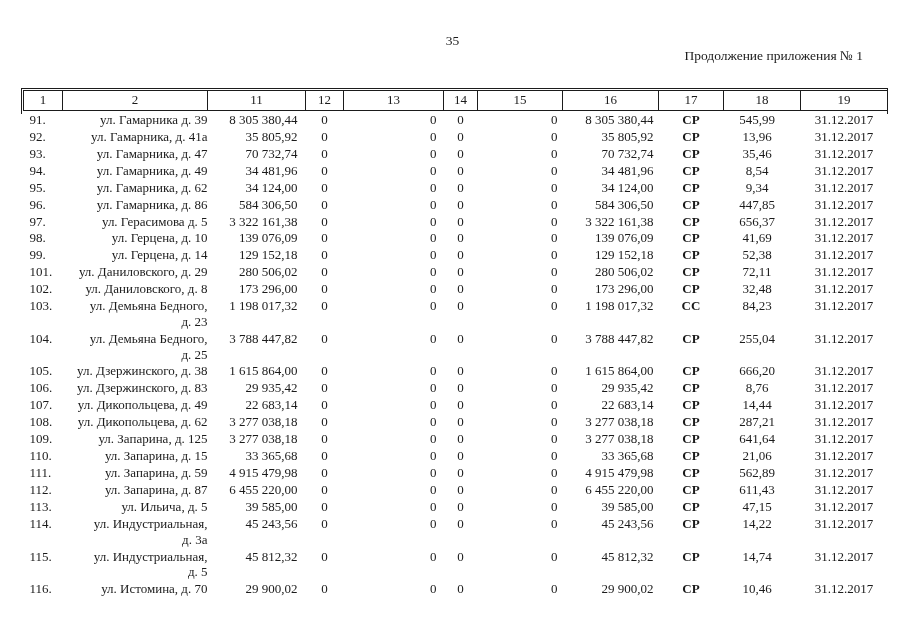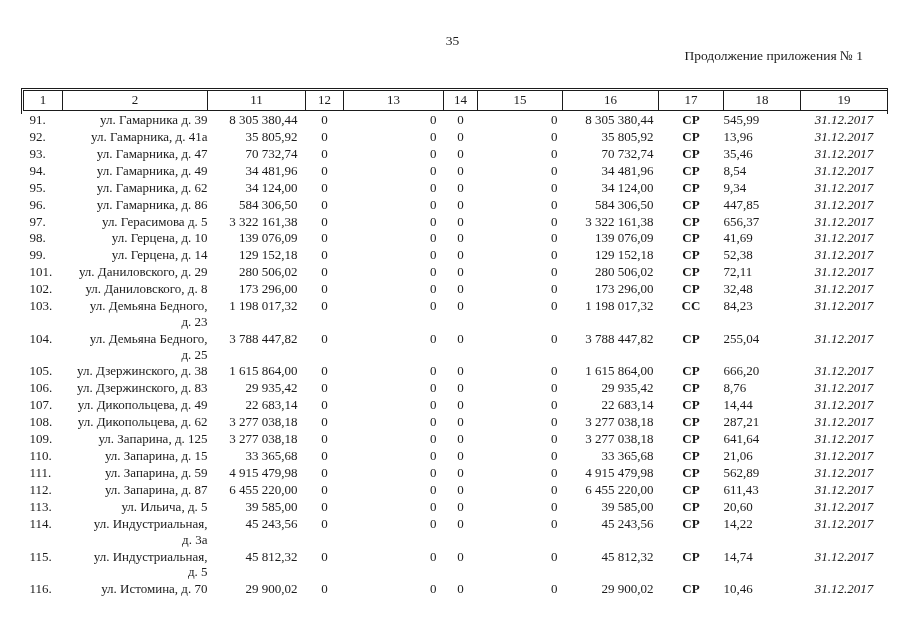--- a/index.html
+++ b/index.html
@@ -49,22 +49,22 @@
   }
   td.c-num{text-align:left;padding-left:6px;white-space:nowrap;}
   td.c-addr{text-align:right;padding-left:6px;white-space:pre;}
   td.c-v11{text-align:right;padding-right:8px;white-space:nowrap;}
   td.c-v12{text-align:center;white-space:nowrap;}
   td.c-v13{text-align:right;padding-right:7px;white-space:nowrap;}
   td.c-v14{text-align:center;white-space:nowrap;}
   td.c-v15{text-align:right;padding-right:5px;white-space:nowrap;}
   td.c-v16{text-align:right;padding-right:5px;white-space:nowrap;}
   td.c-code{text-align:center;white-space:nowrap;font-weight:bold;}
-  td.c-area{text-align:left;padding-right:10px;white-space:nowrap;font-family:Liberation Serif, serif;}
-  td.c-date{text-align:center;white-space:nowrap;font-style:italic;}
+  td.c-area{text-align:center;padding-right:10px;white-space:nowrap;font-family:Liberation Serif, serif;}
+  td.c-date{text-align:center;white-space:nowrap;}
 </style>
 </head>
 <body>
 
 <div class="page">
 
   <div class="pagenum">35</div>
   <div class="continuation">Продолжение приложения № 1</div>
 
   <div class="header-outline"></div>
@@ -399,21 +399,21 @@
     <tr>
       <td class="c-num">113.</td>
       <td class="c-addr">ул. Ильича, д. 5</td>
       <td class="c-v11">39 585,00</td>
       <td class="c-v12">0</td>
       <td class="c-v13">0</td>
       <td class="c-v14">0</td>
       <td class="c-v15">0</td>
       <td class="c-v16">39 585,00</td>
       <td class="c-code">СР</td>
-      <td class="c-area">20,60</td>
+      <td class="c-area">47,15</td>
       <td class="c-date">31.12.2017</td>
     </tr>
 
     <tr>
       <td class="c-num">114.</td>
       <td class="c-addr">ул. Индустриальная,
 д. 3а</td>
       <td class="c-v11">45 243,56</td>
       <td class="c-v12">0</td>
       <td class="c-v13">0</td>

